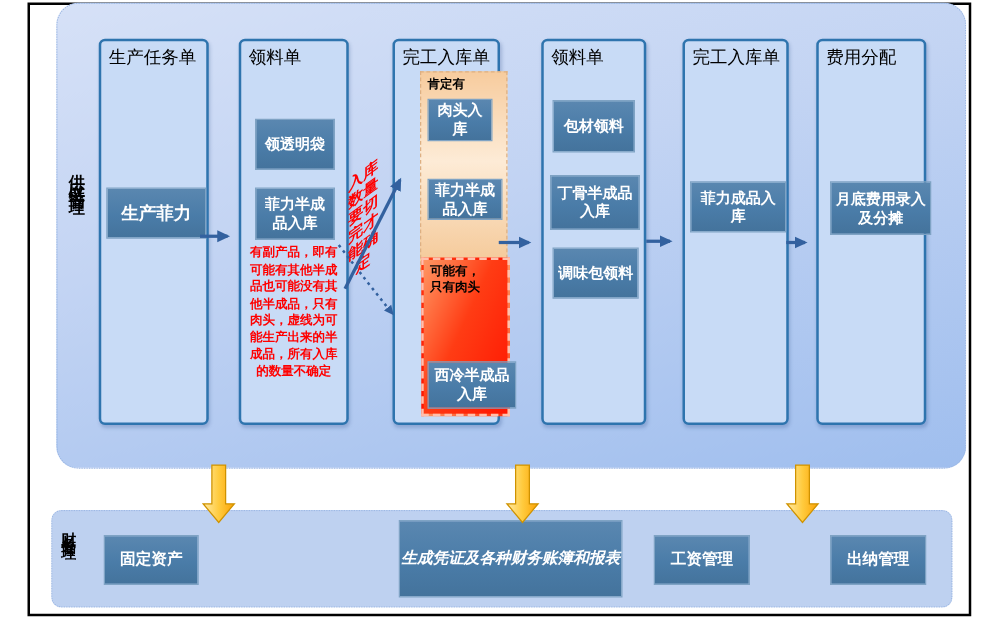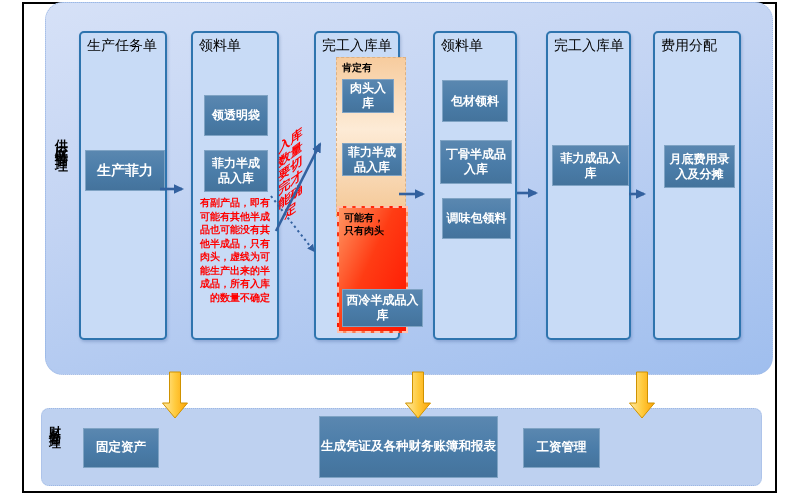--- a/index.html
+++ b/index.html
@@ -17,29 +17,29 @@
   .col-header{position:absolute;top:4px;left:6px;right:2px;font-family:"Liberation Serif","DejaVu Serif",serif;
       font-size:14px;color:#000;white-space:nowrap;overflow:hidden;}
   .box{position:absolute;background:linear-gradient(180deg,#5a87b0 0%,#4a7ca8 55%,#44739c 100%);
       border:1px solid #7fa3c4;color:#fff;font-weight:bold;font-size:12px;line-height:1.25;
       display:flex;align-items:center;justify-content:center;text-align:center;box-sizing:border-box;padding:1px 2px;}
   .group{position:absolute;box-sizing:border-box;margin-left:12px;}
   .group-sure{background:linear-gradient(180deg,#f7cc9e 0%,#fdebd6 45%,#f4c795 100%);border:1px dashed #ddb083;}
   .group-maybe{background:linear-gradient(115deg,#ff9763 0%,#ff3c14 45%,#ff1400 100%);border:2px dashed #ffc0ad;}
   .group-label{position:absolute;top:3px;left:5px;font-size:10px;font-weight:bold;color:#000;line-height:1.3;
       white-space:pre-line;text-align:left;}
-  .note-red{position:absolute;color:#ff0000;font-weight:bold;font-size:10px;line-height:13.5px;text-align:right;}
+  .note-red{position:absolute;color:#ff0000;font-weight:bold;font-size:10px;line-height:13.5px;text-align:center;}
   .rot-note{position:absolute;color:#ff0000;font-weight:bold;font-size:12px;line-height:14px;width:27px;
       word-break:break-all;transform:skewY(-36deg);transform-origin:0 0;text-align:center;}
   .overlay{position:absolute;left:0;top:0;width:800px;height:500px;pointer-events:none;}
   
   .bottom-panel{position:absolute;left:41px;top:408px;width:721px;height:78px;background:#bed1f0;
       border-radius:8px;border:1px dotted #9db8e4;box-sizing:border-box;}
   .fin-box{font-size:12.5px;}
-  .fin-wide{font-size:12.5px;white-space:nowrap;}
+  .fin-wide{font-size:12.5px;white-space:nowrap;font-style:italic;}
 </style>
 </head>
 <body>
 
 <div id="app">
   <div class="frame"></div>
 
   <div class="main-panel">
     <div class="vlabel" style="left:8px;top:126px">供应链管理</div>
 
@@ -57,49 +57,50 @@
 
     <div class="col" style="left:268px;width:86px">
       <div class="col-header">完工入库单</div>
       <div class="group group-sure" style="left:8px;top:24px;width:70px;height:160px">
         <div class="group-label">肯定有</div>
         <div class="box" style="left:5px;top:21px;width:52px;height:34px">肉头入库</div>
         <div class="box" style="left:5px;top:85px;width:60px;height:33px">菲力半成品入库</div>
       </div>
       <div class="group group-maybe" style="left:9px;top:173px;width:71px;height:127px">
         <div class="group-label" style="width:48px">可能有，只有肉头</div>
-        <div class="box" style="left:3px;top:81px;width:81px;height:38px">西冷半成品入库</div>
+        <div class="box" style="left:3px;top:81px;width:71px;height:38px">西冷半成品入库</div>
       </div>
     </div>
 
     <div class="col" style="left:387px;width:84px">
       <div class="col-header">领料单</div>
       <div class="box" style="left:7px;top:47px;width:66px;height:42px">包材领料</div>
       <div class="box" style="left:5px;top:107px;width:72px;height:44px">丁骨半成品入库</div>
       <div class="box" style="left:7px;top:165px;width:69px;height:41px">调味包领料</div>
     </div>
 
     <div class="col" style="left:500px;width:85px">
       <div class="col-header">完工入库单</div>
       <div class="box" style="left:4px;top:112px;width:77px;height:41px">菲力成品入库</div>
     </div>
 
     <div class="col" style="left:607px;width:88px">
       <div class="col-header">费用分配</div>
-      <div class="box" style="left:9px;top:112px;width:71px;height:43px">月底费用录入及分摊</div>
+      <div class="box" style="left:9px;top:112px;width:81px;height:43px">月底费用录入及分摊</div>
     </div>
 
     <div class="rot-note" style="left:231px;top:140px">入库数量要切完才能确定</div>
   </div>
 
   <div class="bottom-panel">
     <div class="vlabel" style="left:6px;top:6px;font-size:12px;letter-spacing:4px">财务管理</div>
     <div class="box fin-box" style="left:41px;top:19px;width:76px;height:40px">固定资产</div>
     <div class="box fin-wide" style="left:277px;top:7px;width:179px;height:62px">生成凭证及各种财务账簿和报表</div>
     <div class="box fin-box" style="left:481px;top:19px;width:77px;height:40px">工资管理</div>
+    <div class="box fin-box" style="left:622px;top:19px;width:77px;height:40px">出纳管理</div>
   </div>
 
   <svg class="overlay" viewBox="0 0 800 500">
     <defs>
       <linearGradient id="gold" x1="0" y1="0" x2="1" y2="0">
         <stop offset="0" stop-color="#ffeaa6"></stop>
           <stop offset="0.5" stop-color="#ffcb3e"></stop>
           <stop offset="1" stop-color="#fca204"></stop>
       </linearGradient>
       <marker id="ah" viewBox="0 0 8 8" refX="6" refY="4" markerWidth="4.2" markerHeight="4.2" orient="auto">

